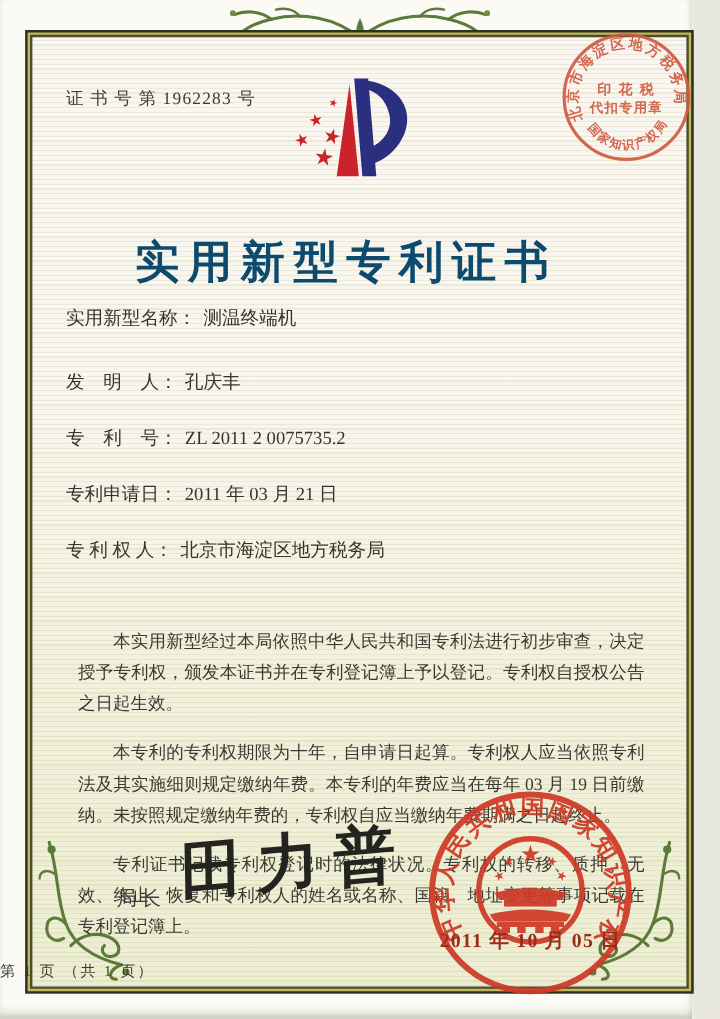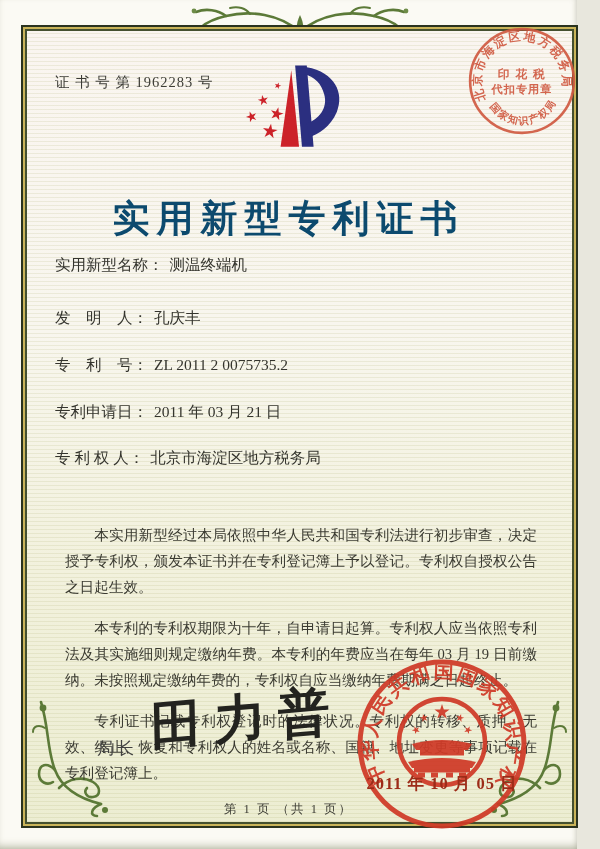--- a/index.html
+++ b/index.html
@@ -59,21 +59,21 @@
     font-weight:700;
   }
   .office-seal{position:absolute;left:354px;top:656px;width:176px;height:176px;opacity:.93;}
   .seal-date{
     position:absolute;left:352px;top:773px;width:180px;
     text-align:center;font-size:16.5px;font-weight:700;
     letter-spacing:1px;color:#9c2c18;
   }
   .footer{
     position:absolute;left:0;top:801px;width:100%;
-    text-align:center;font-size:12.5px;letter-spacing:2px;color:#3c3c34;
+    text-align:left;font-size:12.5px;letter-spacing:2px;color:#3c3c34;
   }
   .top-ornament{position:absolute;left:130px;top:2px;width:340px;height:56px;}
   .corner-ornament{position:absolute;width:100px;height:120px;}
   .corner-bl{left:8px;bottom:10px;}
   .corner-br{right:8px;bottom:10px;transform:scaleX(-1);}
 </style>
 </head>
 <body>
 
 <div class="sheet">

